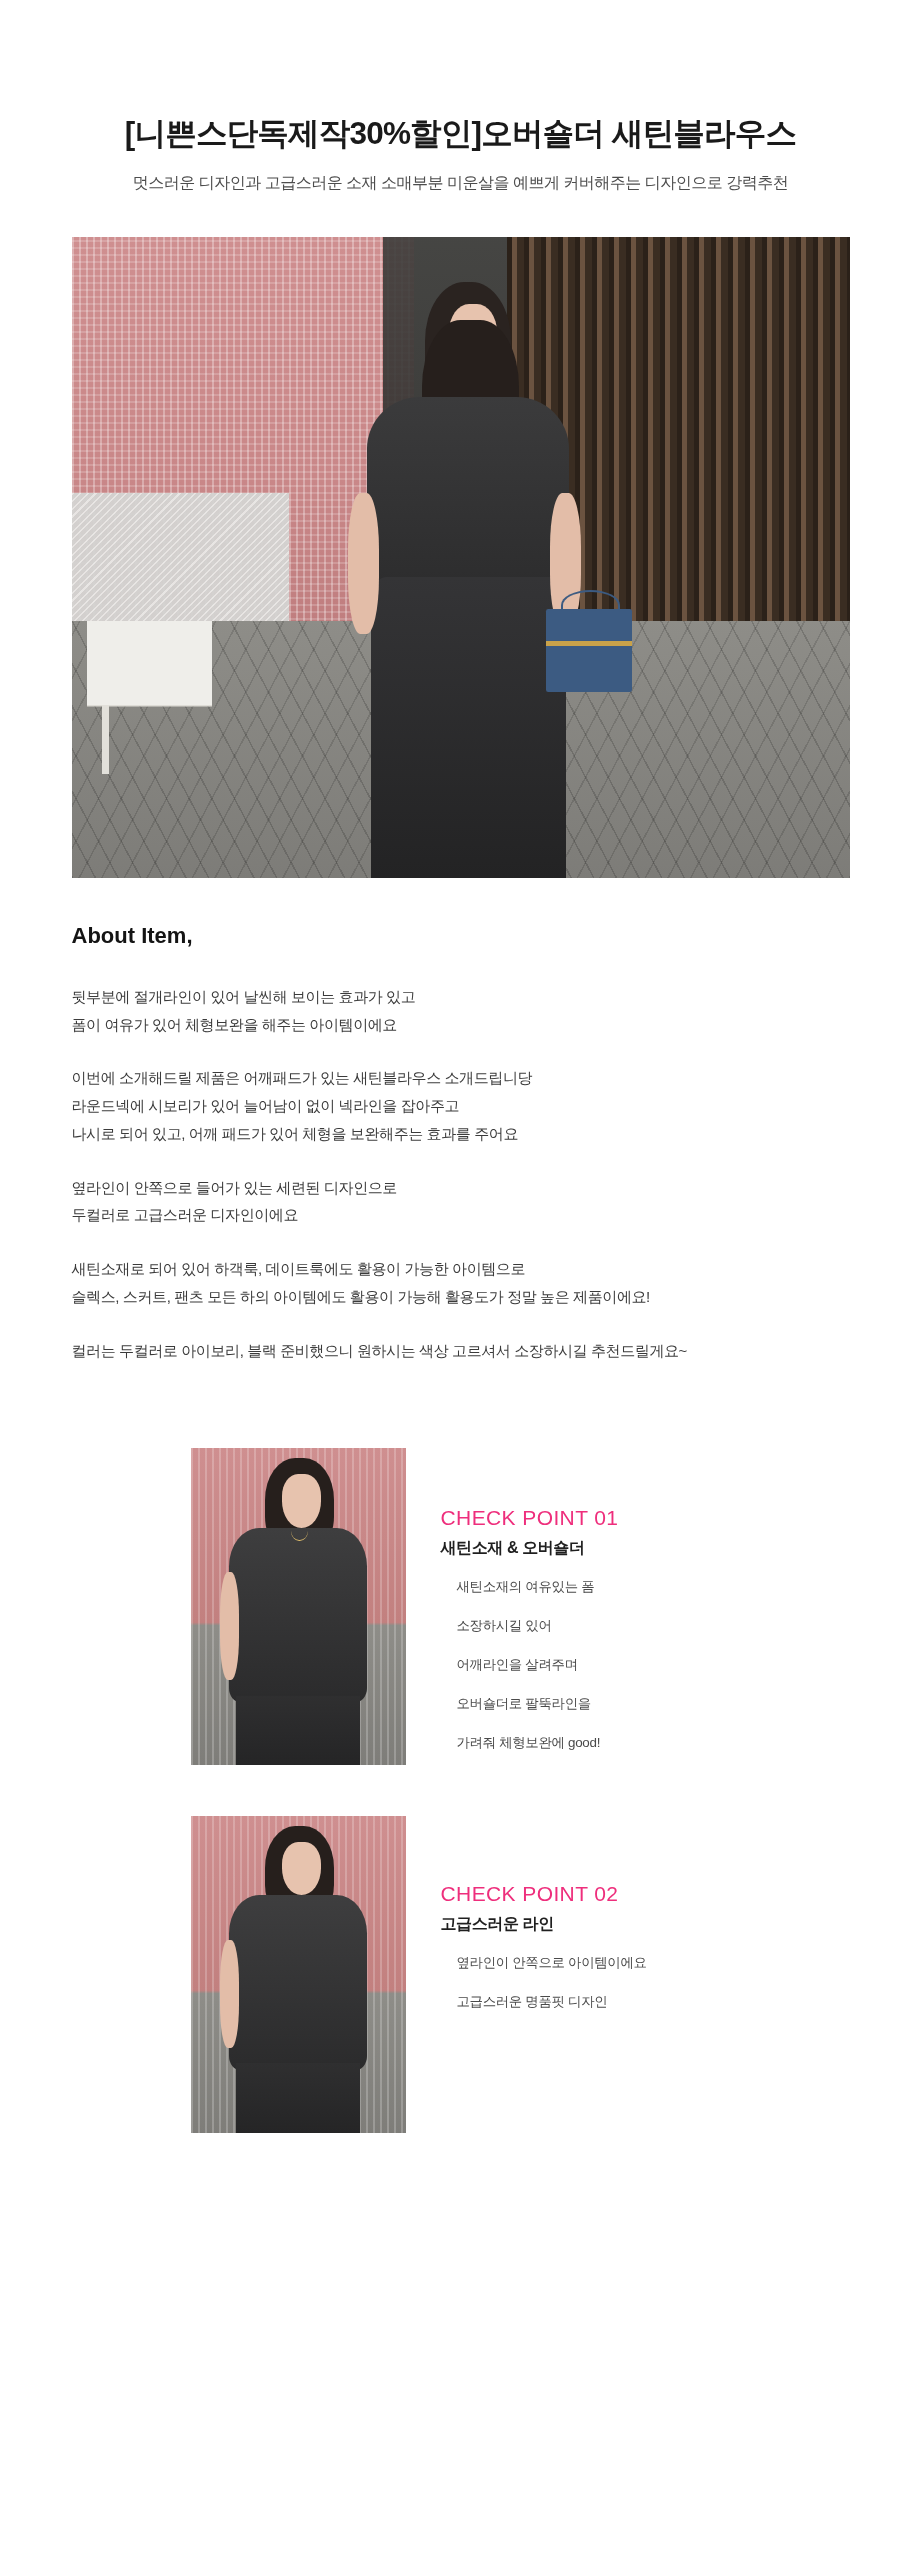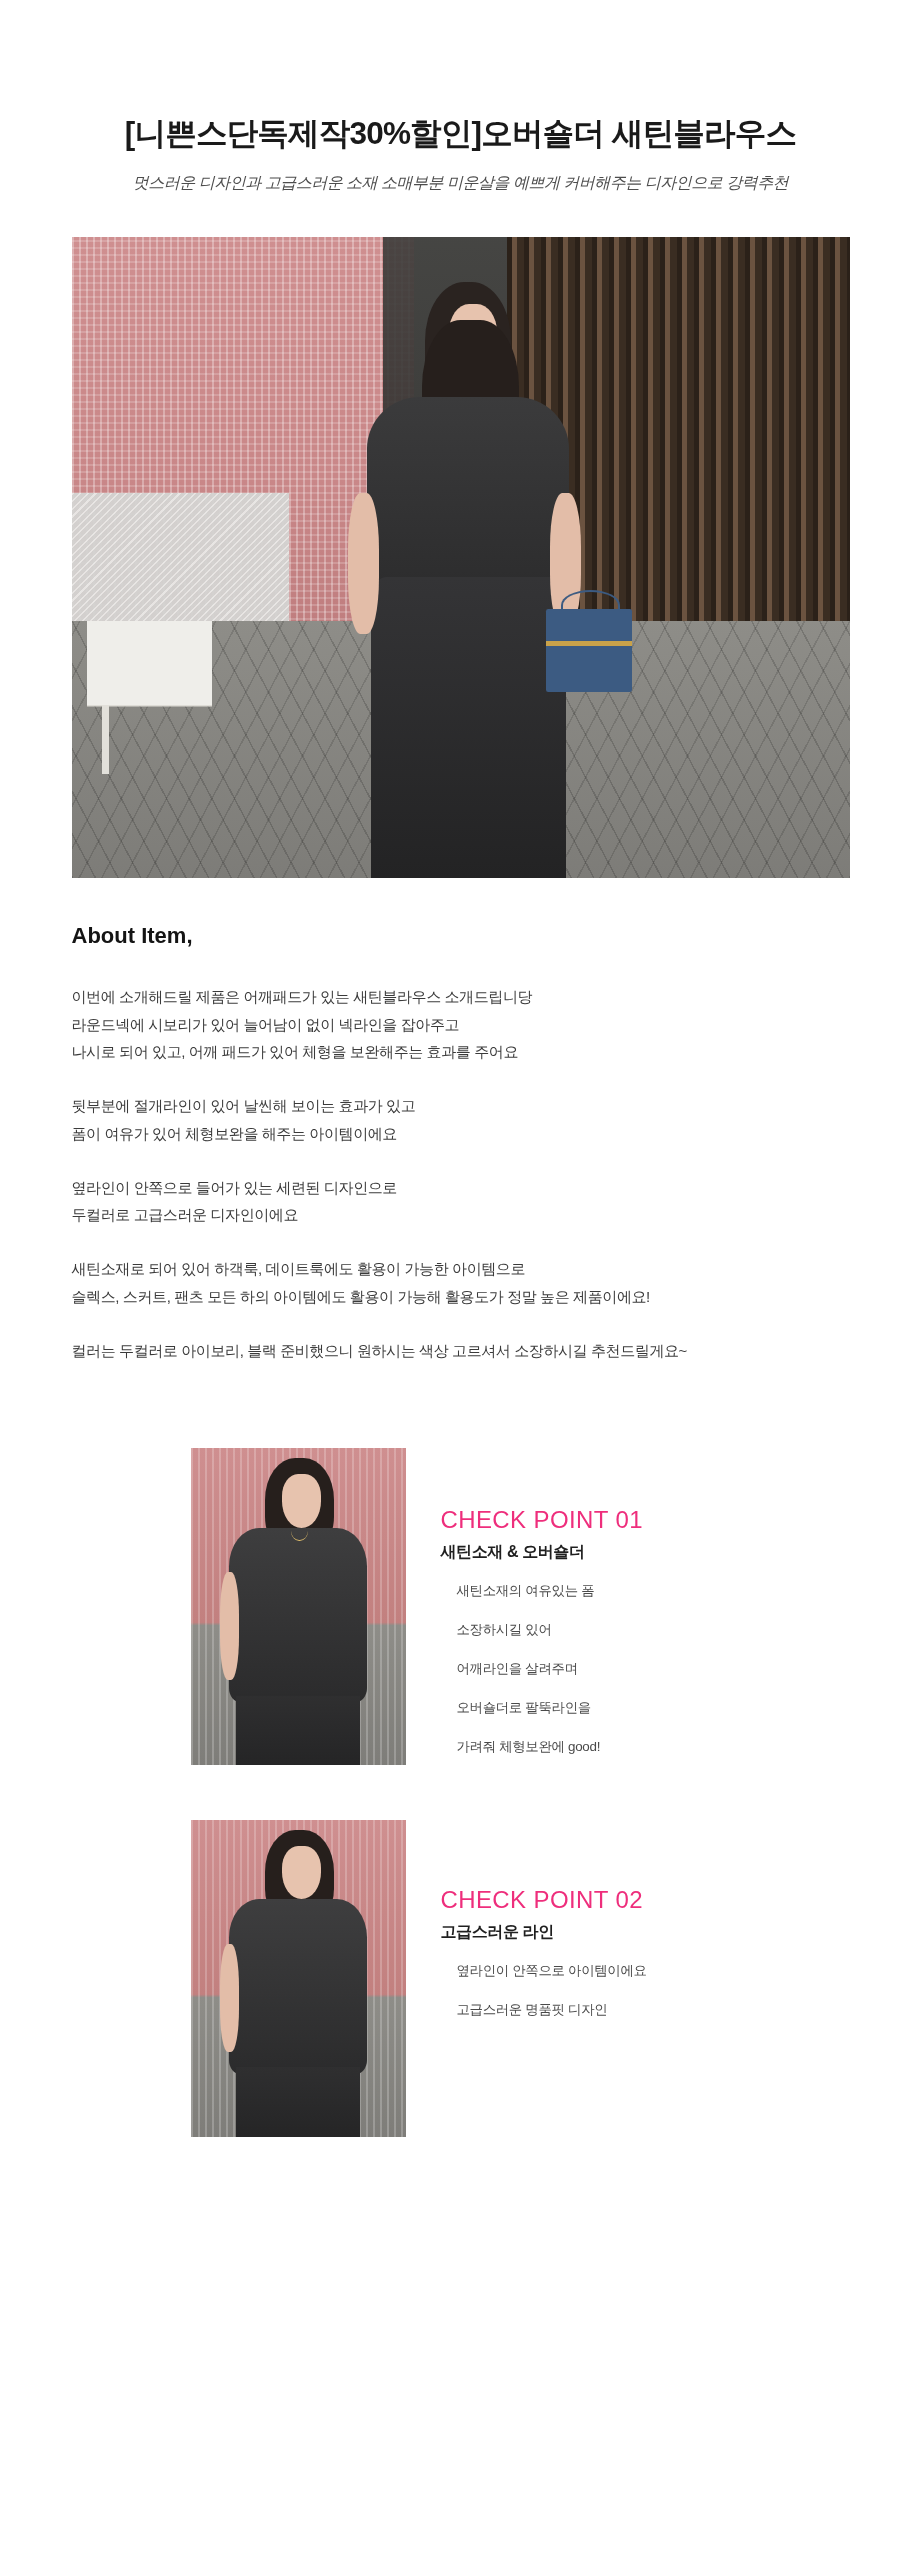--- a/index.html
+++ b/index.html
@@ -30,21 +30,20 @@
     letter-spacing: -0.8px;
     line-height: 1.2;
     margin: 0;
   }
   .product-subtitle {
     font-size: 16px;
     color: #4d4d4d;
     letter-spacing: -0.5px;
     margin: 20px 0 0 0;
     font-weight: normal;
-    font-style: italic;
   }
 
   
   .hero-wrap {
     margin-top: 43px;
     display: flex;
     justify-content: center;
   }
   .hero {
     width: 783px;
@@ -211,21 +210,21 @@
   .cp-photo .p-chain {
     position: absolute; left: 46%; top: 20%; width: 10%; height: 6%;
     border-bottom: 1.5px solid #d9b86a; border-radius: 0 0 50% 50%;
   }
 
   .cp-text {
     padding-left: 35px;
     padding-top: 58px;
   }
   .cp-label {
-    font-size: 24px;
+    font-size: 21px;
     color: #ee2e7c;
     letter-spacing: 0.4px;
     margin: 0 0 7.7px 0;
     font-weight: normal;
   }
   .cp-title {
     font-size: 16px;
     font-weight: bold;
     color: #1f1f1f;
     margin: 0 0 15.4px 0;
@@ -267,27 +266,27 @@
       <div class="model-arm-r"></div>
       <div class="bag"></div>
       <div class="bag-clasp"></div>
     </div>
   </div>
 
   <div class="about">
     <h2 class="about-heading">About Item,</h2>
     <div class="about-body">
       <div class="para">
+        <p>뒷부분에 절개라인이 있어 날씬해 보이는 효과가 있고</p>
+        <p>폼이 여유가 있어 체형보완을 해주는 아이템이에요</p>
+      </div>
+      <div class="para">
         <p>이번에 소개해드릴 제품은 어깨패드가 있는 새틴블라우스 소개드립니당</p>
         <p>라운드넥에 시보리가 있어 늘어남이 없이 넥라인을 잡아주고</p>
         <p>나시로 되어 있고, 어깨 패드가 있어 체형을 보완해주는 효과를 주어요</p>
-      </div>
-      <div class="para">
-        <p>뒷부분에 절개라인이 있어 날씬해 보이는 효과가 있고</p>
-        <p>폼이 여유가 있어 체형보완을 해주는 아이템이에요</p>
       </div>
       <div class="para">
         <p>옆라인이 안쪽으로 들어가 있는 세련된 디자인으로</p>
         <p>두컬러로 고급스러운 디자인이에요</p>
       </div>
       <div class="para">
         <p>새틴소재로 되어 있어 하객룩, 데이트룩에도 활용이 가능한 아이템으로</p>
         <p>슬렉스, 스커트, 팬츠 모든 하의 아이템에도 활용이 가능해 활용도가 정말 높은 제품이에요!</p>
       </div>
       <div class="para">

